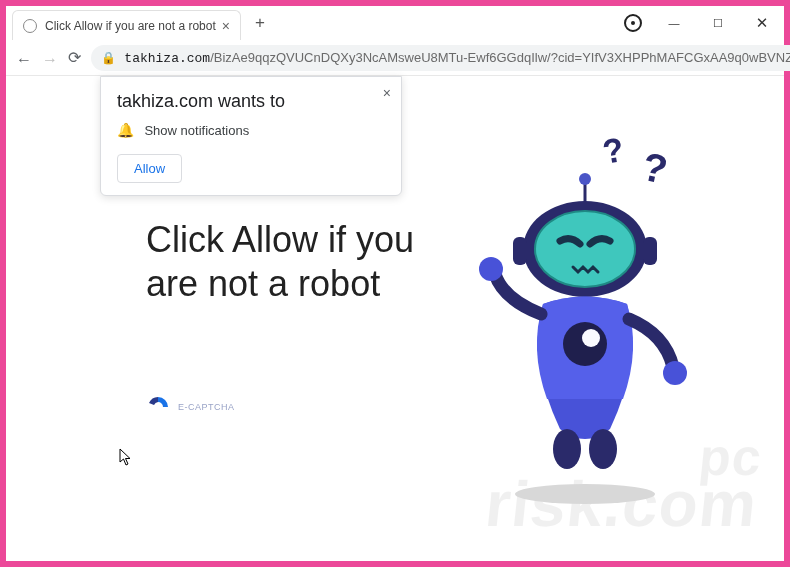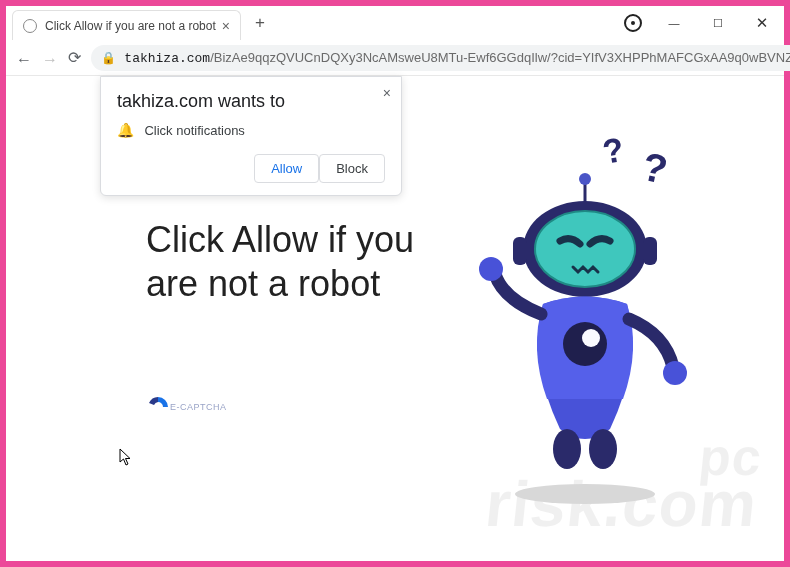--- a/index.html
+++ b/index.html
@@ -33,30 +33,30 @@
     
     
     .page { position: relative; height: calc(100% - 70px); background: #fff; }
     
     
     .perm { position: absolute; top: 0; left: 94px; width: 302px; background: #fff; border: 1px solid #dadce0; border-radius: 0 0 6px 6px; box-shadow: 0 2px 8px rgba(0,0,0,0.12); padding: 14px 16px 12px; z-index: 10; }
     .perm-close { position: absolute; top: 8px; right: 10px; font-size: 14px; color: #5f6368; cursor: pointer; }
     .perm-title { font-size: 18px; color: #202124; margin-bottom: 10px; }
     .perm-row { display: flex; align-items: center; gap: 10px; font-size: 13px; color: #3c4043; margin-bottom: 16px; }
     .bell { font-size: 14px; color: #5f6368; }
-    .perm-buttons { display: flex; justify-content: flex-end; }
+    .perm-buttons { display: flex; justify-content: flex-start; gap: 10px; }
     .pbtn { border: 1px solid #dadce0; background: #fff; padding: 6px 16px; border-radius: 4px; font-size: 13px; cursor: pointer; }
     .pbtn.allow { color: #1a73e8; }
     .pbtn.block { color: #3c4043; }
     
     
     .content { display: flex; align-items: center; height: 100%; padding: 0 40px 0 140px; }
     .text-side { flex: 0 0 280px; }
     .headline { font-size: 36px; color: #222; line-height: 1.2; font-weight: 400; }
-    .ecap { margin-top: 90px; display: flex; align-items: center; }
+    .ecap { margin-top: 90px; display: flex; align-items: center; gap: 8px; }
     .ecap-logo { width: 24px; height: 24px; position: relative; }
     .ecap-label { font-size: 9px; color: #9aa4c7; letter-spacing: 0.5px; }
     
     
     .robot-side { flex: 1; display:flex; justify-content:center; }
     .robot { width: 260px; height: 380px; position: relative; }
     
     
     .watermark { position: absolute; right: 25px; bottom: 20px; font-size: 64px; font-weight: 800; color: rgba(0,0,0,0.06); letter-spacing: 1px; transform: skewX(-6deg); pointer-events:none; font-family: Arial, sans-serif;}
     .watermark .top { font-size: 52px; display:block; text-align:right; margin-bottom:-20px;}
@@ -99,25 +99,24 @@
 
   </div>
 
   <div class="page">
 
     <div class="perm">
       <span class="perm-close">×</span>
       <div class="perm-title">takhiza.com wants to</div>
       <div class="perm-row">
         <span class="bell">🔔</span>
-        <span>Click notifications</span>
+        <span>Show notifications</span>
       </div>
       <div class="perm-buttons">
         <button class="pbtn allow">Allow</button>
-        <button class="pbtn block">Block</button>
       </div>
     </div>
 
     <div class="watermark">
       <span class="top">pc</span>
       <span>risk.com</span>
     </div>
 
     <div class="content">
       <div class="text-side">

